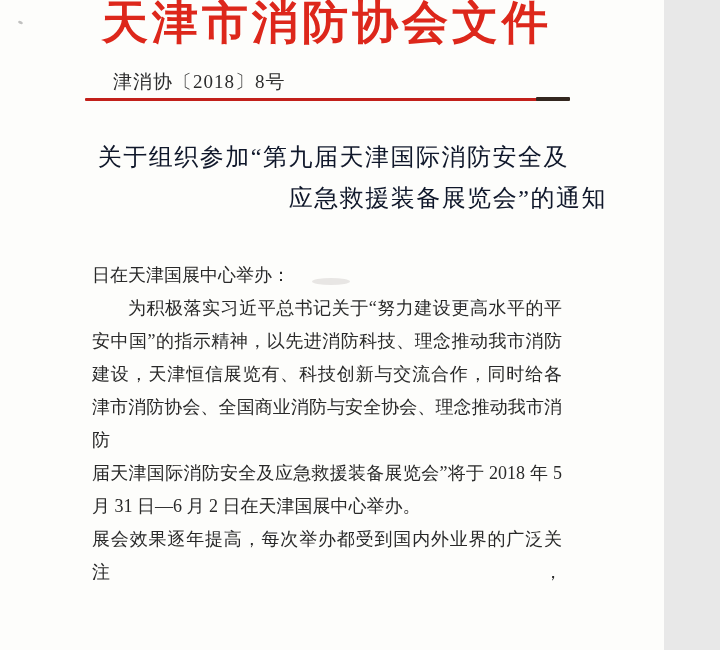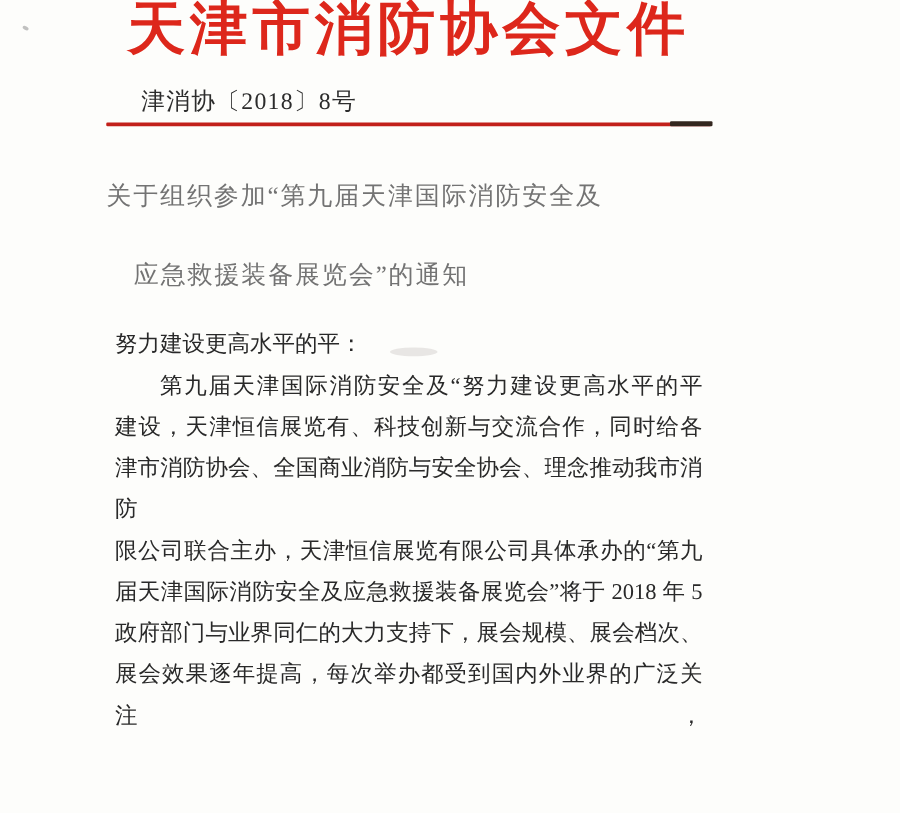--- a/index.html
+++ b/index.html
@@ -2,21 +2,21 @@
 <html style="--letterhead-red: #dd271b; --rule-red: #c2201a; --ink: #262626; --underline-ink: #33271f;"><head>
 <meta charset="utf-8">
 <style>
   html, body {
     margin: 0;
     padding: 0;
     background: #e8e8e8;
   }
   .page {
     position: relative;
-    width: 720px;
+    width: 664px;
     height: 650px;
     background: #fdfdfb;
     overflow: hidden;
     font-family: "Liberation Serif", "DejaVu Serif", serif;
     color: var(--ink, #262626);
   }
   .letterhead {
     position: absolute;
     top: -6px;
     left: 85px;
@@ -59,31 +59,30 @@
     width: 34px;
     height: 3.5px;
     background: var(--underline-ink, #33271f);
     border-radius: 1px;
   }
   .doc-title {
     position: absolute;
     top: 137px;
     left: 85px;
     width: 484px;
-    text-align: left;
-    font-size: 20px;
+    text-align: right;
+    font-size: 24px;
     line-height: 41px;
     letter-spacing: 1.5px;
-    color: #737373;
+    color: #0f172a;
     font-weight: 400;
   }
   .doc-title .line2 {
     position: relative;
-    left: 22px;
-    margin-top: 22px;
+    left: 38px;
   }
   .body-text {
     position: absolute;
     top: 259px;
     left: 92px;
     width: 470px;
     font-size: 18px;
     line-height: 33px;
     color: #292929;
   }
@@ -134,23 +133,23 @@
   <div class="name-underline"></div>
 
   <div class="doc-title">
     <div class="line1">关于组织参加“第九届天津国际消防安全及</div>
     <div class="line2">应急救援装备展览会”的通知</div>
   </div>
 
   <div class="smudge"></div>
 
   <div class="body-text">
-      <div class="body-line">努力建设更高水平的平：</div>
-      <div class="body-line indent full">第九届天津国际消防安全及“努力建设更高水平的平</div>
+      <div class="body-line">日在天津国展中心举办：</div>
+      <div class="body-line indent full">为积极落实习近平总书记关于“努力建设更高水平的平</div>
+      <div class="body-line full">安中国”的指示精神，以先进消防科技、理念推动我市消防</div>
       <div class="body-line full">建设，天津恒信展览有、科技创新与交流合作，同时给各</div>
       <div class="body-line full">津市消防协会、全国商业消防与安全协会、理念推动我市消防</div>
-      <div class="body-line full">限公司联合主办，天津恒信展览有限公司具体承办的“第九</div>
       <div class="body-line full">届天津国际消防安全及应急救援装备展览会”将于 2018 年 5</div>
-      <div class="body-line full">政府部门与业界同仁的大力支持下，展会规模、展会档次、</div>
+      <div class="body-line">月 31 日—6 月 2 日在天津国展中心举办。</div>
       <div class="body-line full">展会效果逐年提高，每次举办都受到国内外业界的广泛关注，</div>
     </div>
 
 </div>
 
 </body></html>

